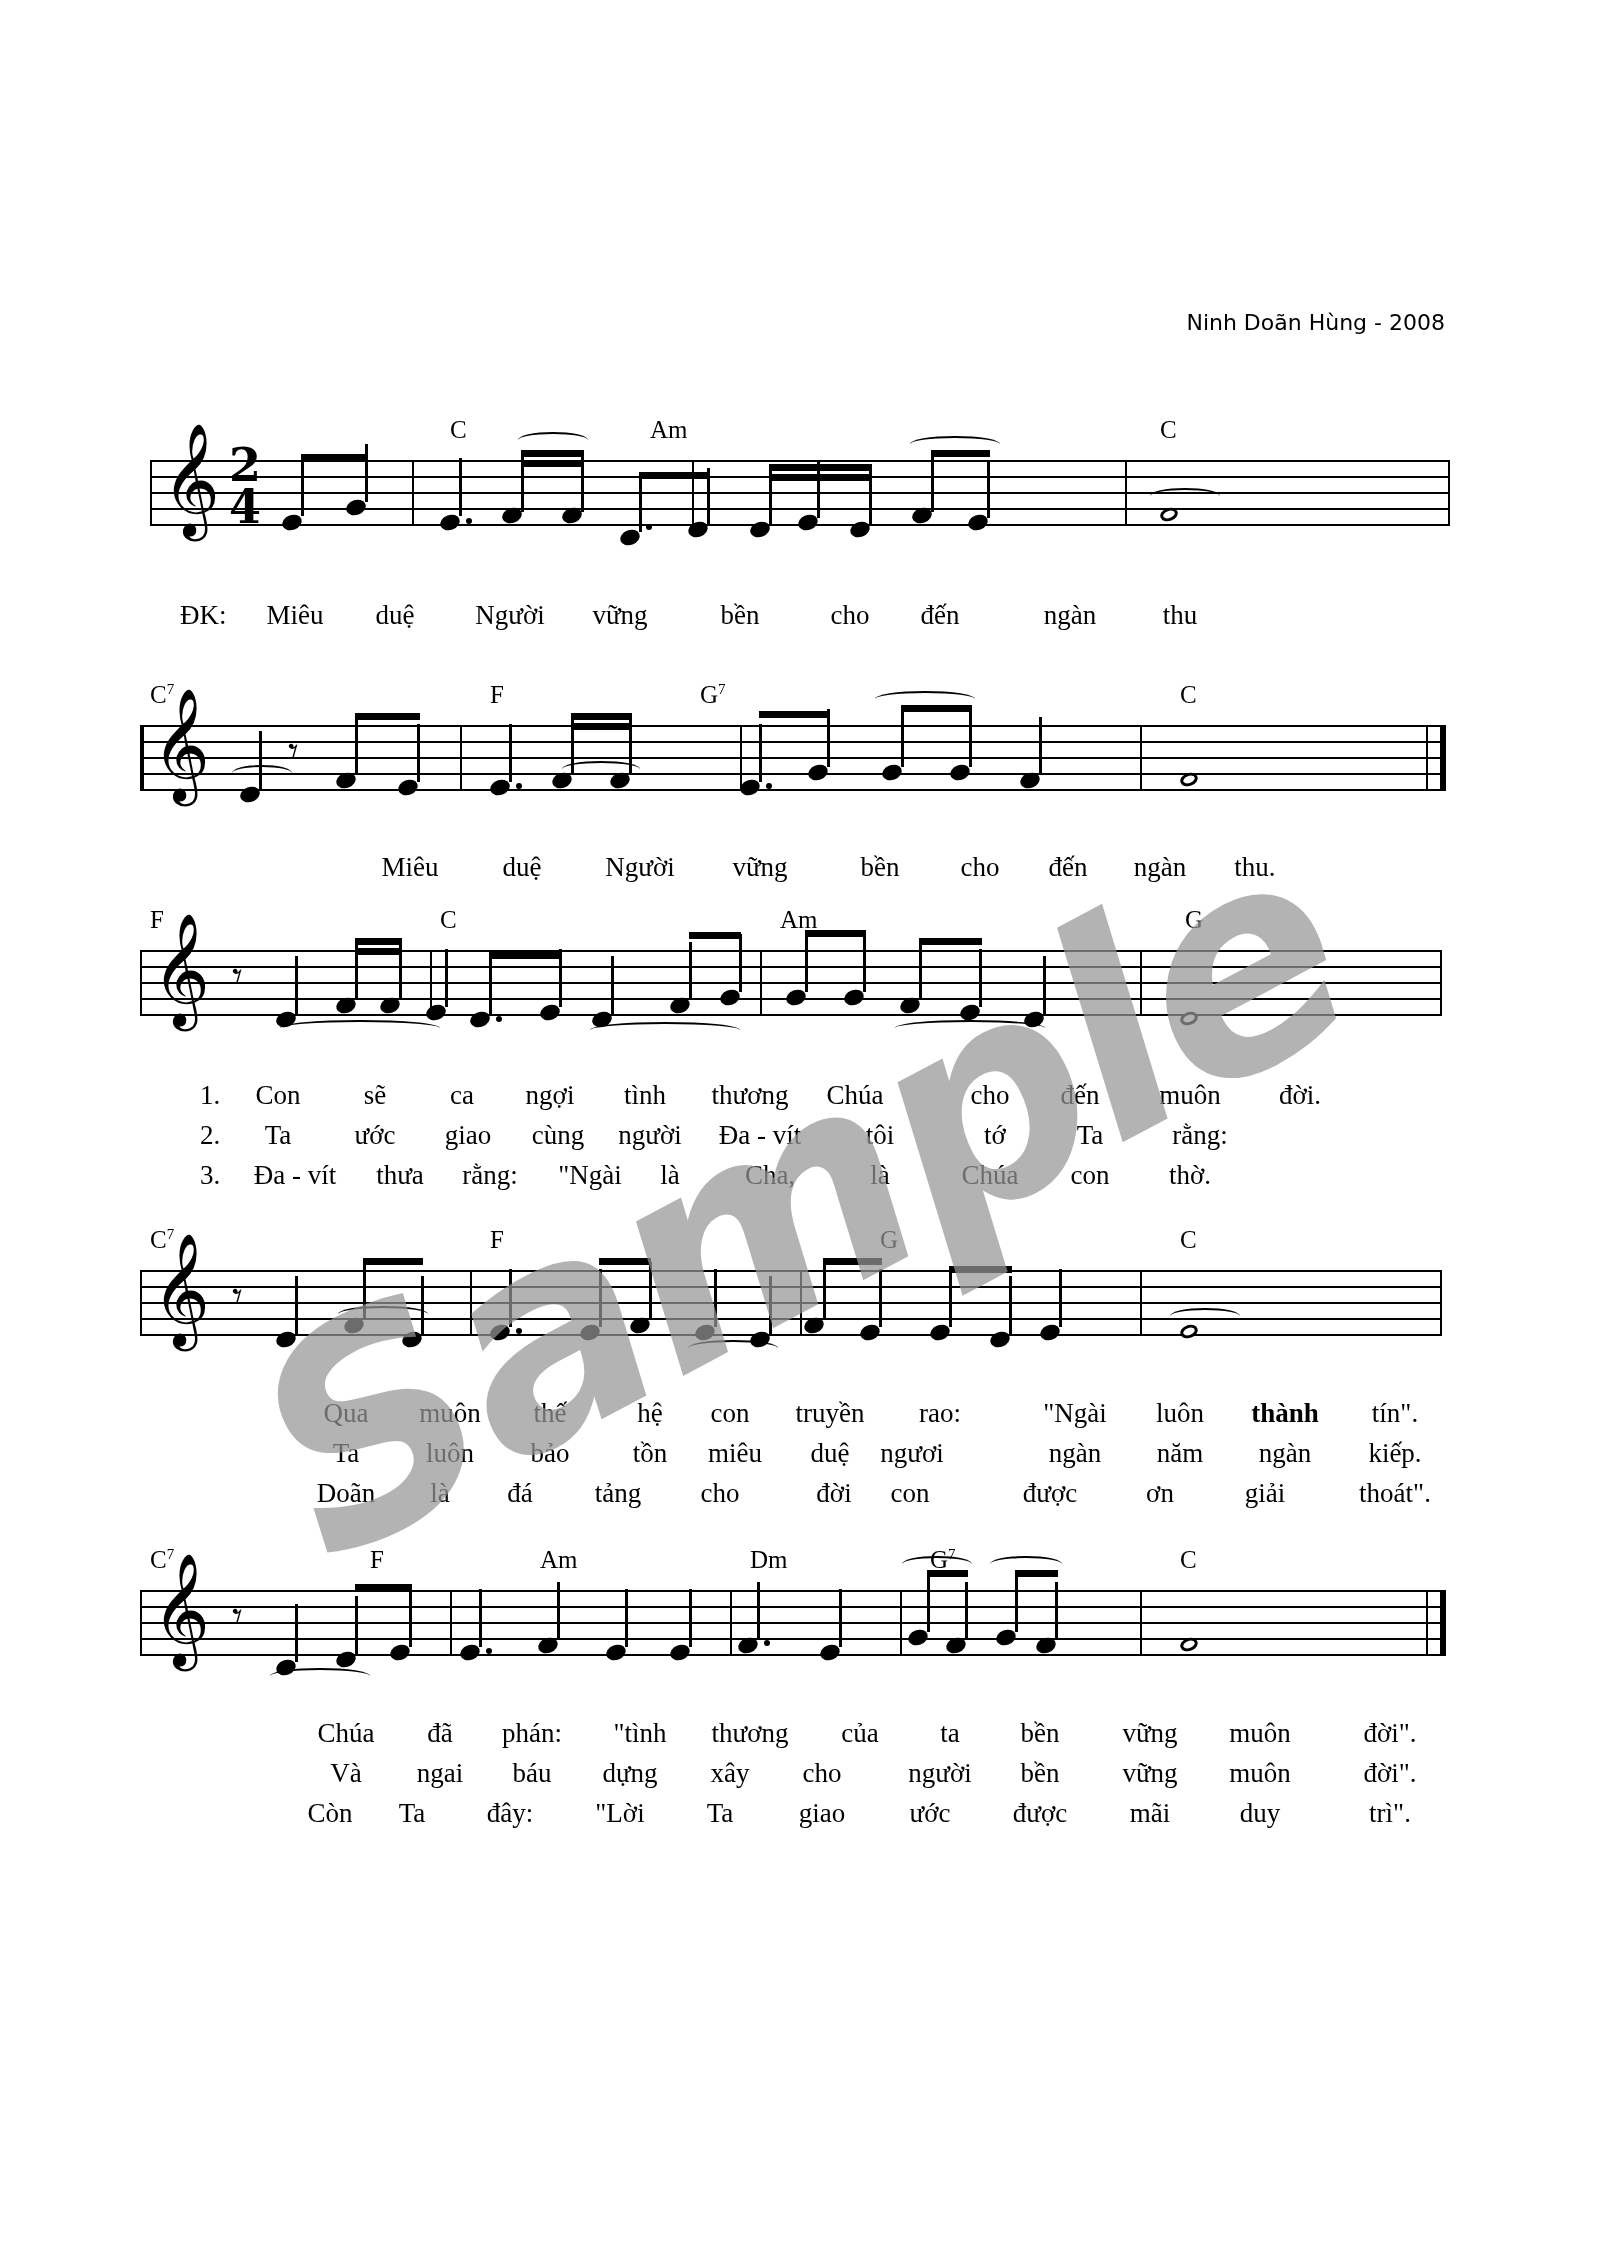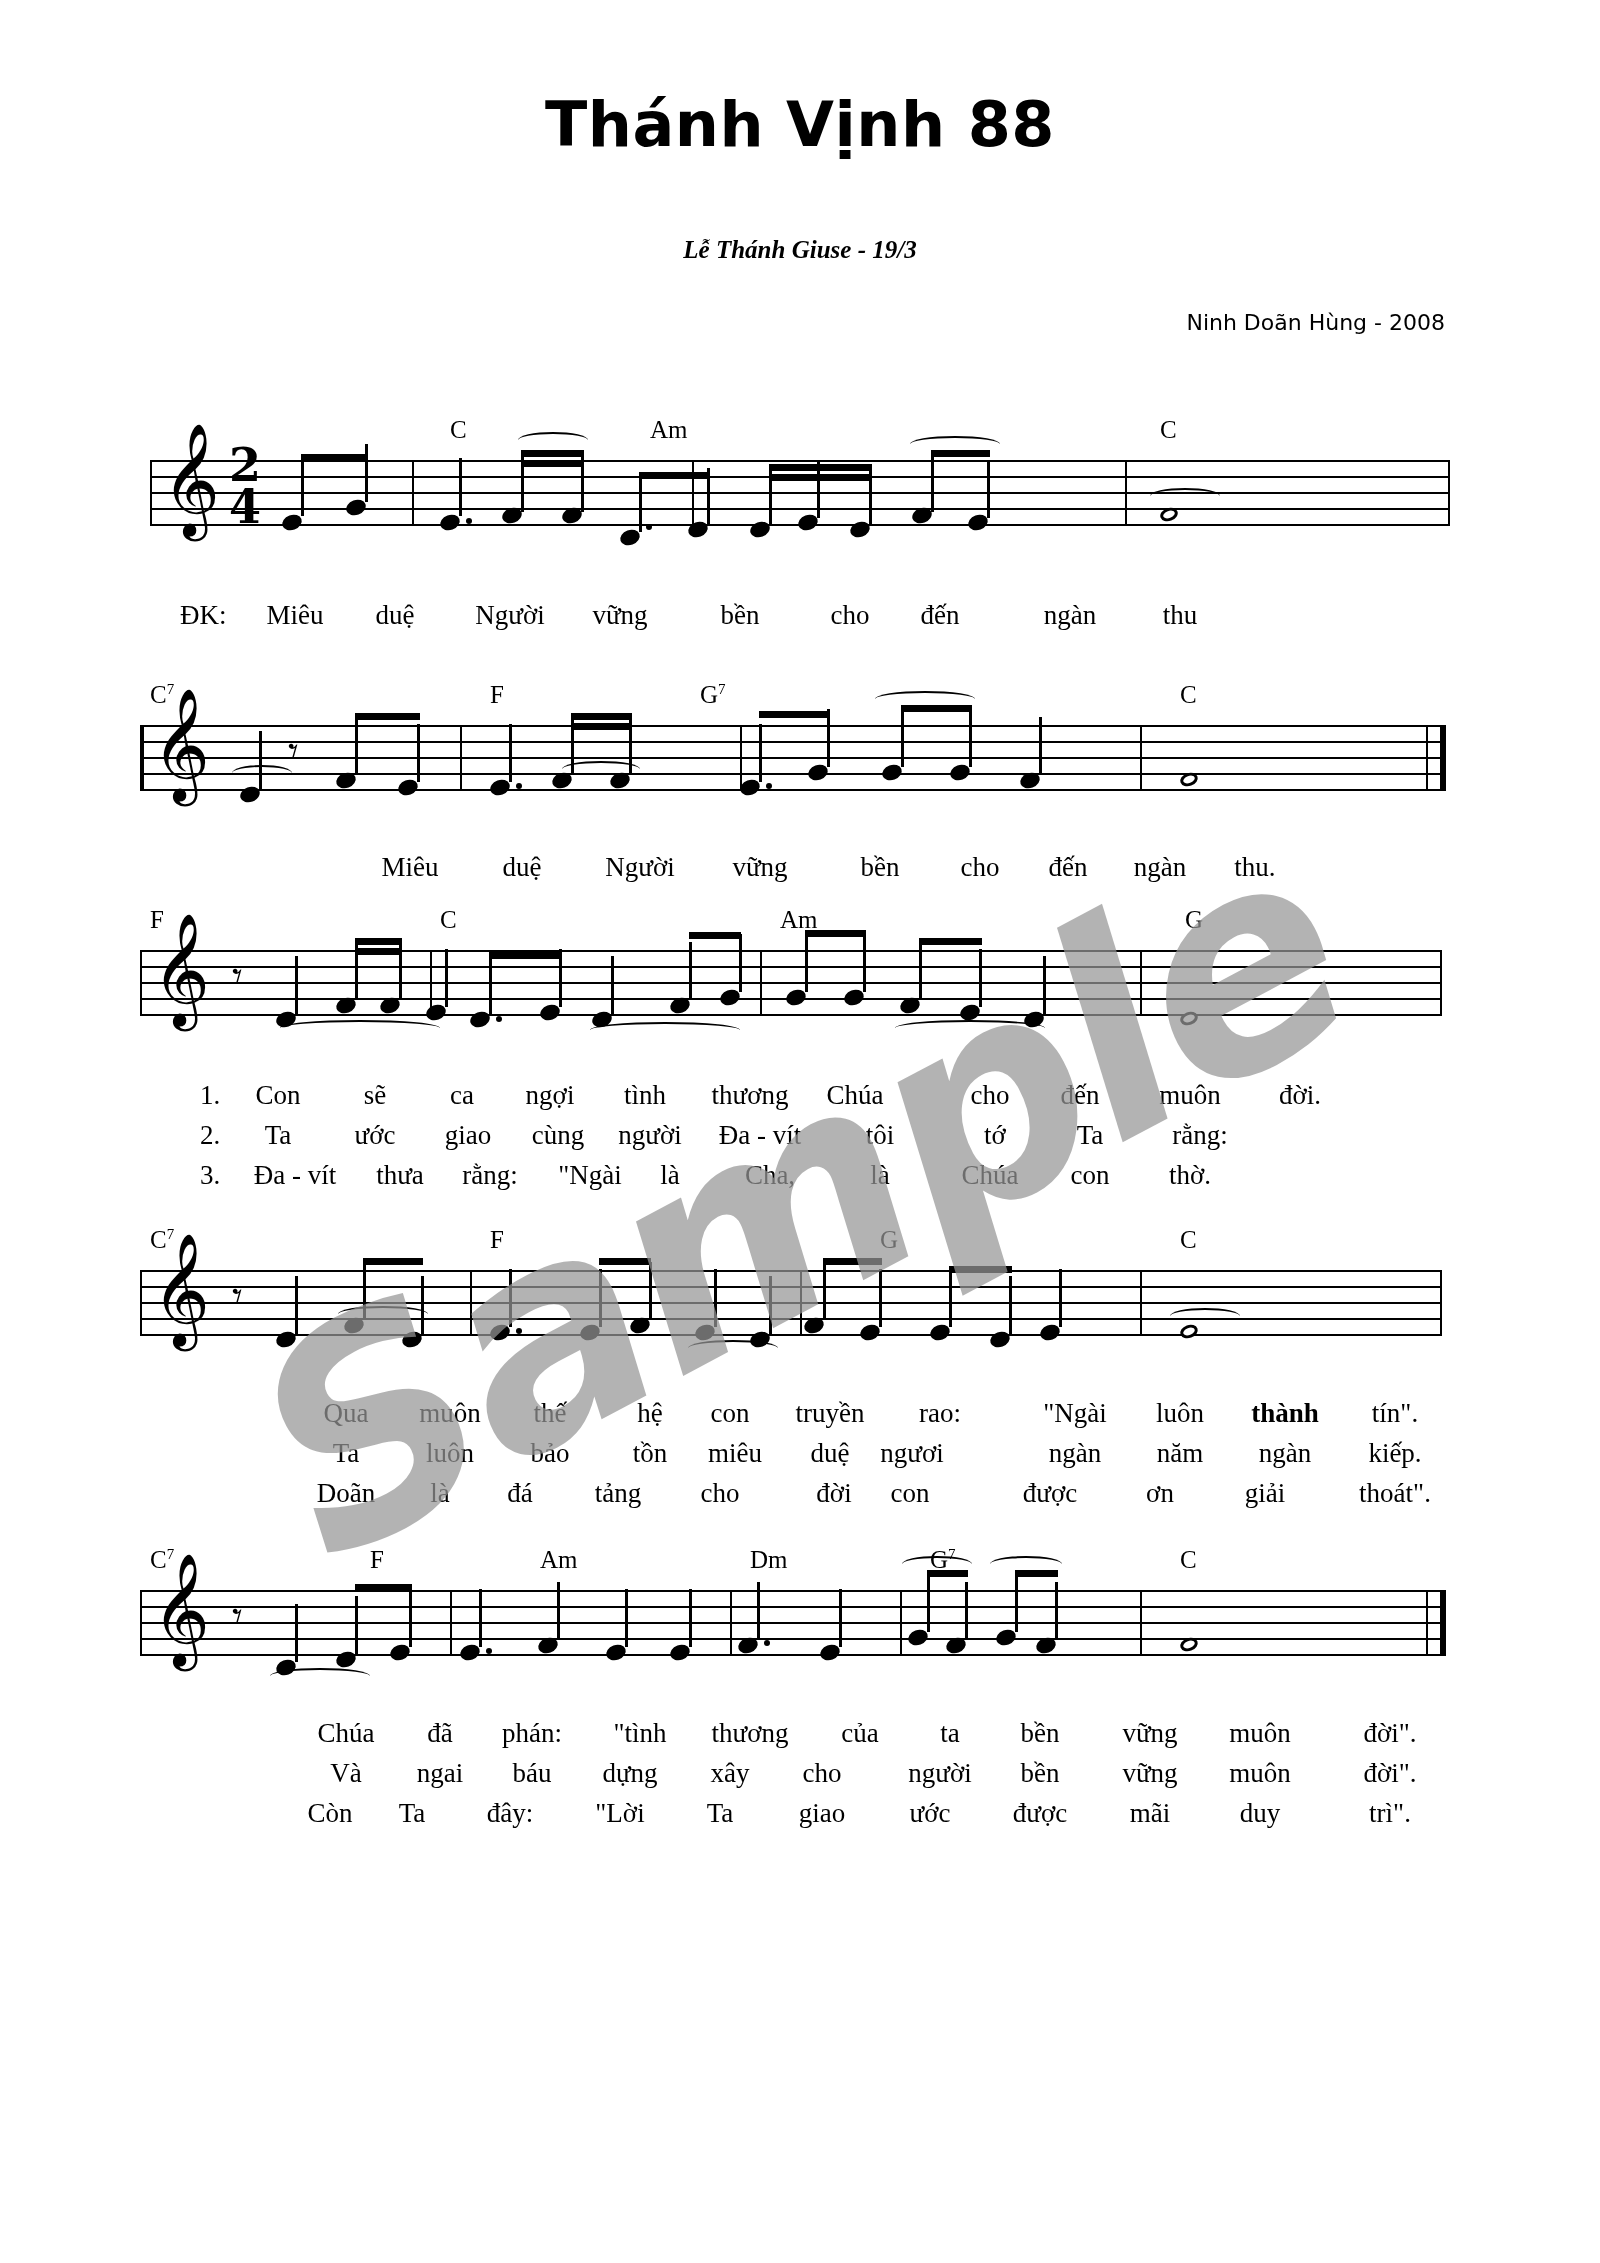--- a/index.html
+++ b/index.html
@@ -201,22 +201,20 @@
     white-space: nowrap;
     pointer-events: none;
   }
 </style>
 </head>
 <body>
 
 <div class="page">
   <div class="sheet">
 
-    <div class="title">Thánh Vịnh 88</div>
-    <div class="subtitle">Lễ Thánh Giuse - 19/3</div>
     <div class="composer">Ninh Doãn Hùng - 2008</div>
 
     <div class="system" style="top:460px;">
       <div class="staff">
         <div class="line l0"></div>
           <div class="line l1"></div>
           <div class="line l2"></div>
           <div class="line l3"></div>
           <div class="line l4"></div>
 

